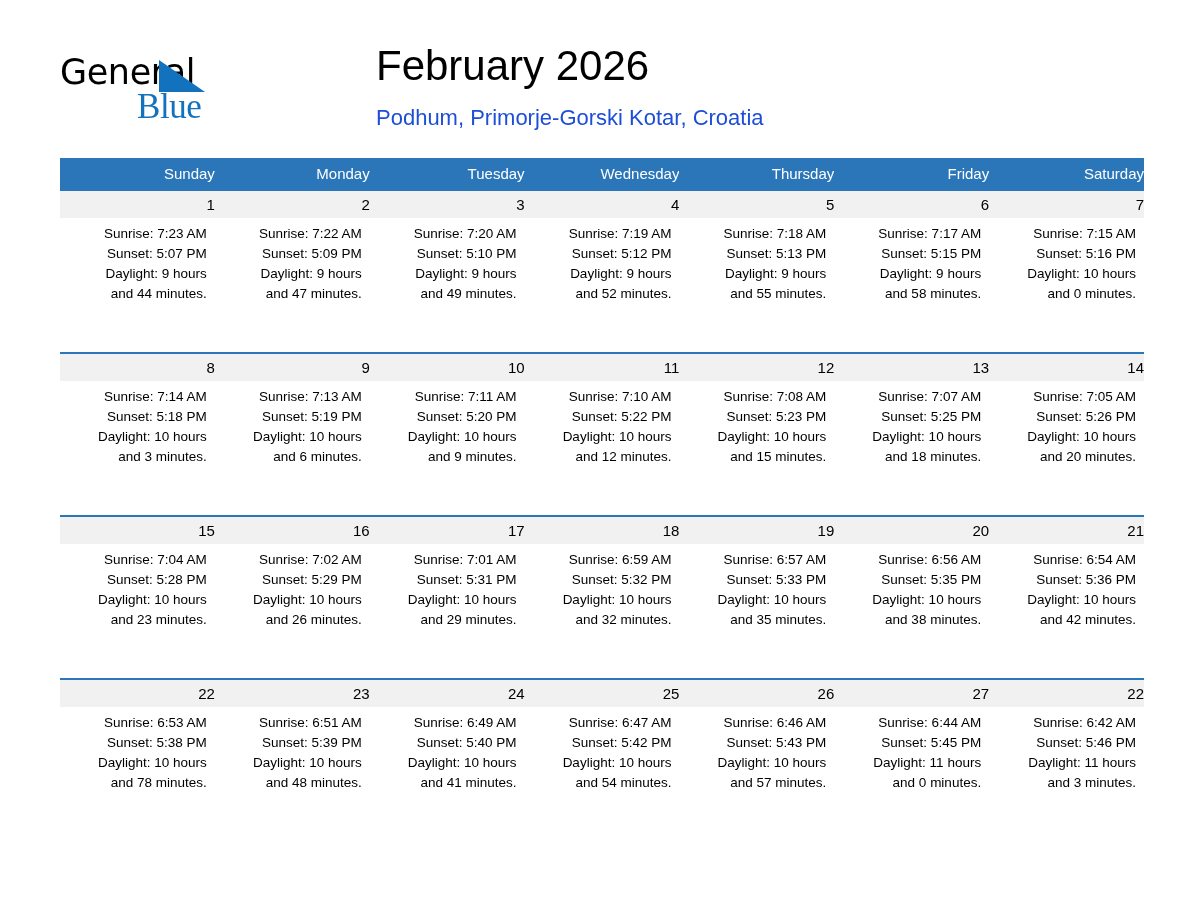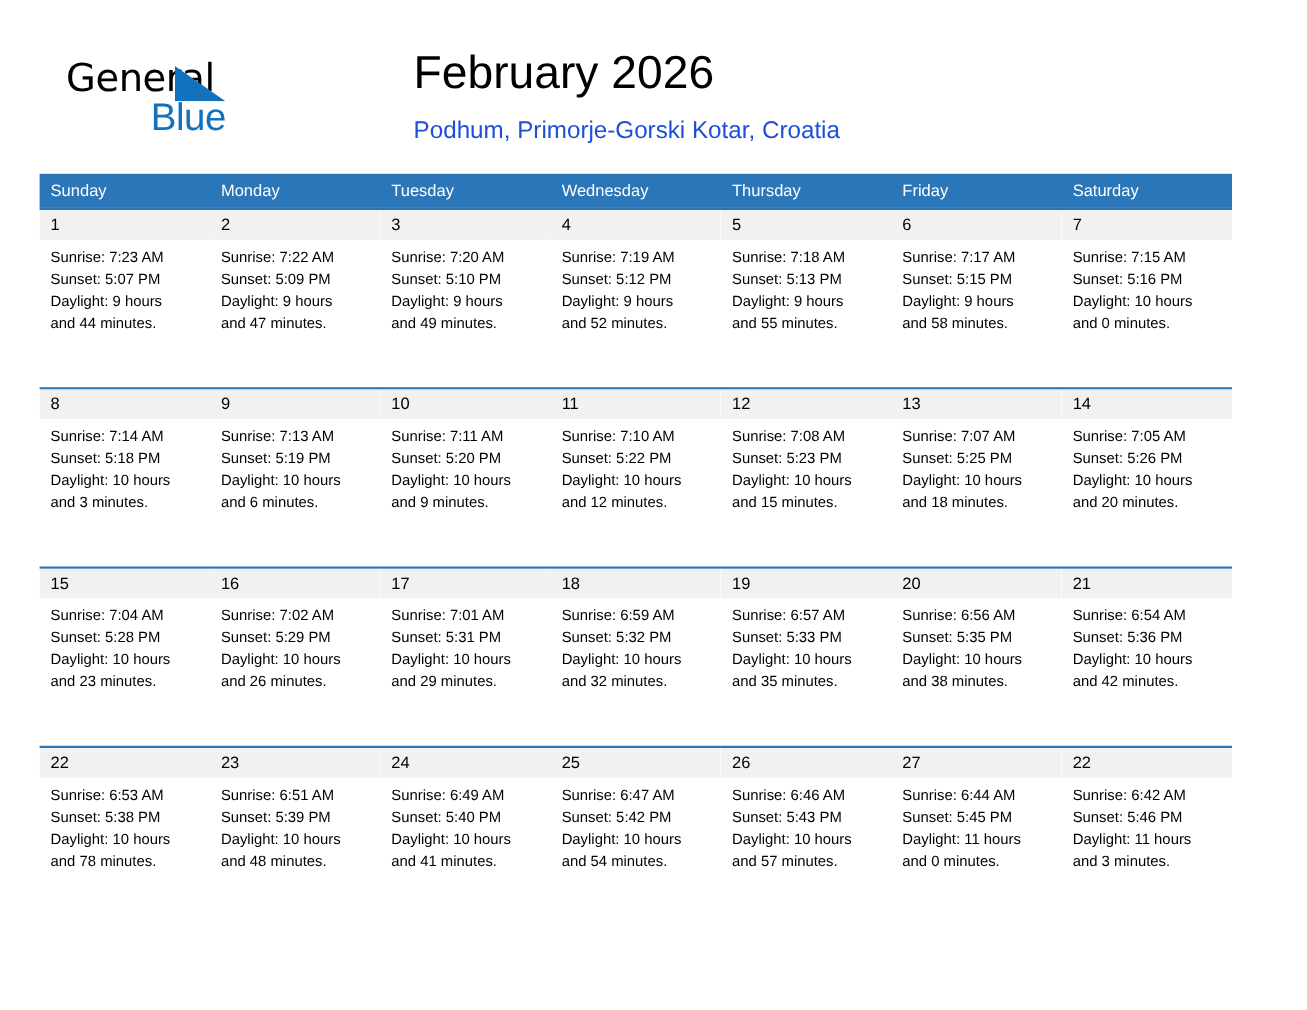--- a/index.html
+++ b/index.html
@@ -55,21 +55,21 @@
     width: 46px;
     height: 32px;
   }
   .logo-blue {
     position: absolute;
     left: 77px;
     top: 35px;
     font-size: 35px;
     letter-spacing: -0.4px;
     color: #1272bd;
-    font-family: Liberation Sans, sans-serif;
+    font-family: Liberation Serif, serif;
     font-weight: 400;
     line-height: 40px;
   }
 
   .title-block {
     position: absolute;
     right: 0;
     top: 0;
     text-align: left;
     width: 760px;
@@ -87,23 +87,24 @@
     font-size: 22px;
     font-weight: 400;
     color: #1d4ed8;
     line-height: 28px;
     white-space: nowrap;
   }
 
   
   .calendar {
     position: absolute;
-    left: 36px;
+    left: 60px;
     top: 158px;
     width: 1084px;
+    text-align: right;
   }
   .weekday-row {
     display: flex;
     width: 100%;
     background: #2a76b8;
     height: 31px;
   }
   .weekday {
     flex: 1 1 0;
     color: #ffffff;

